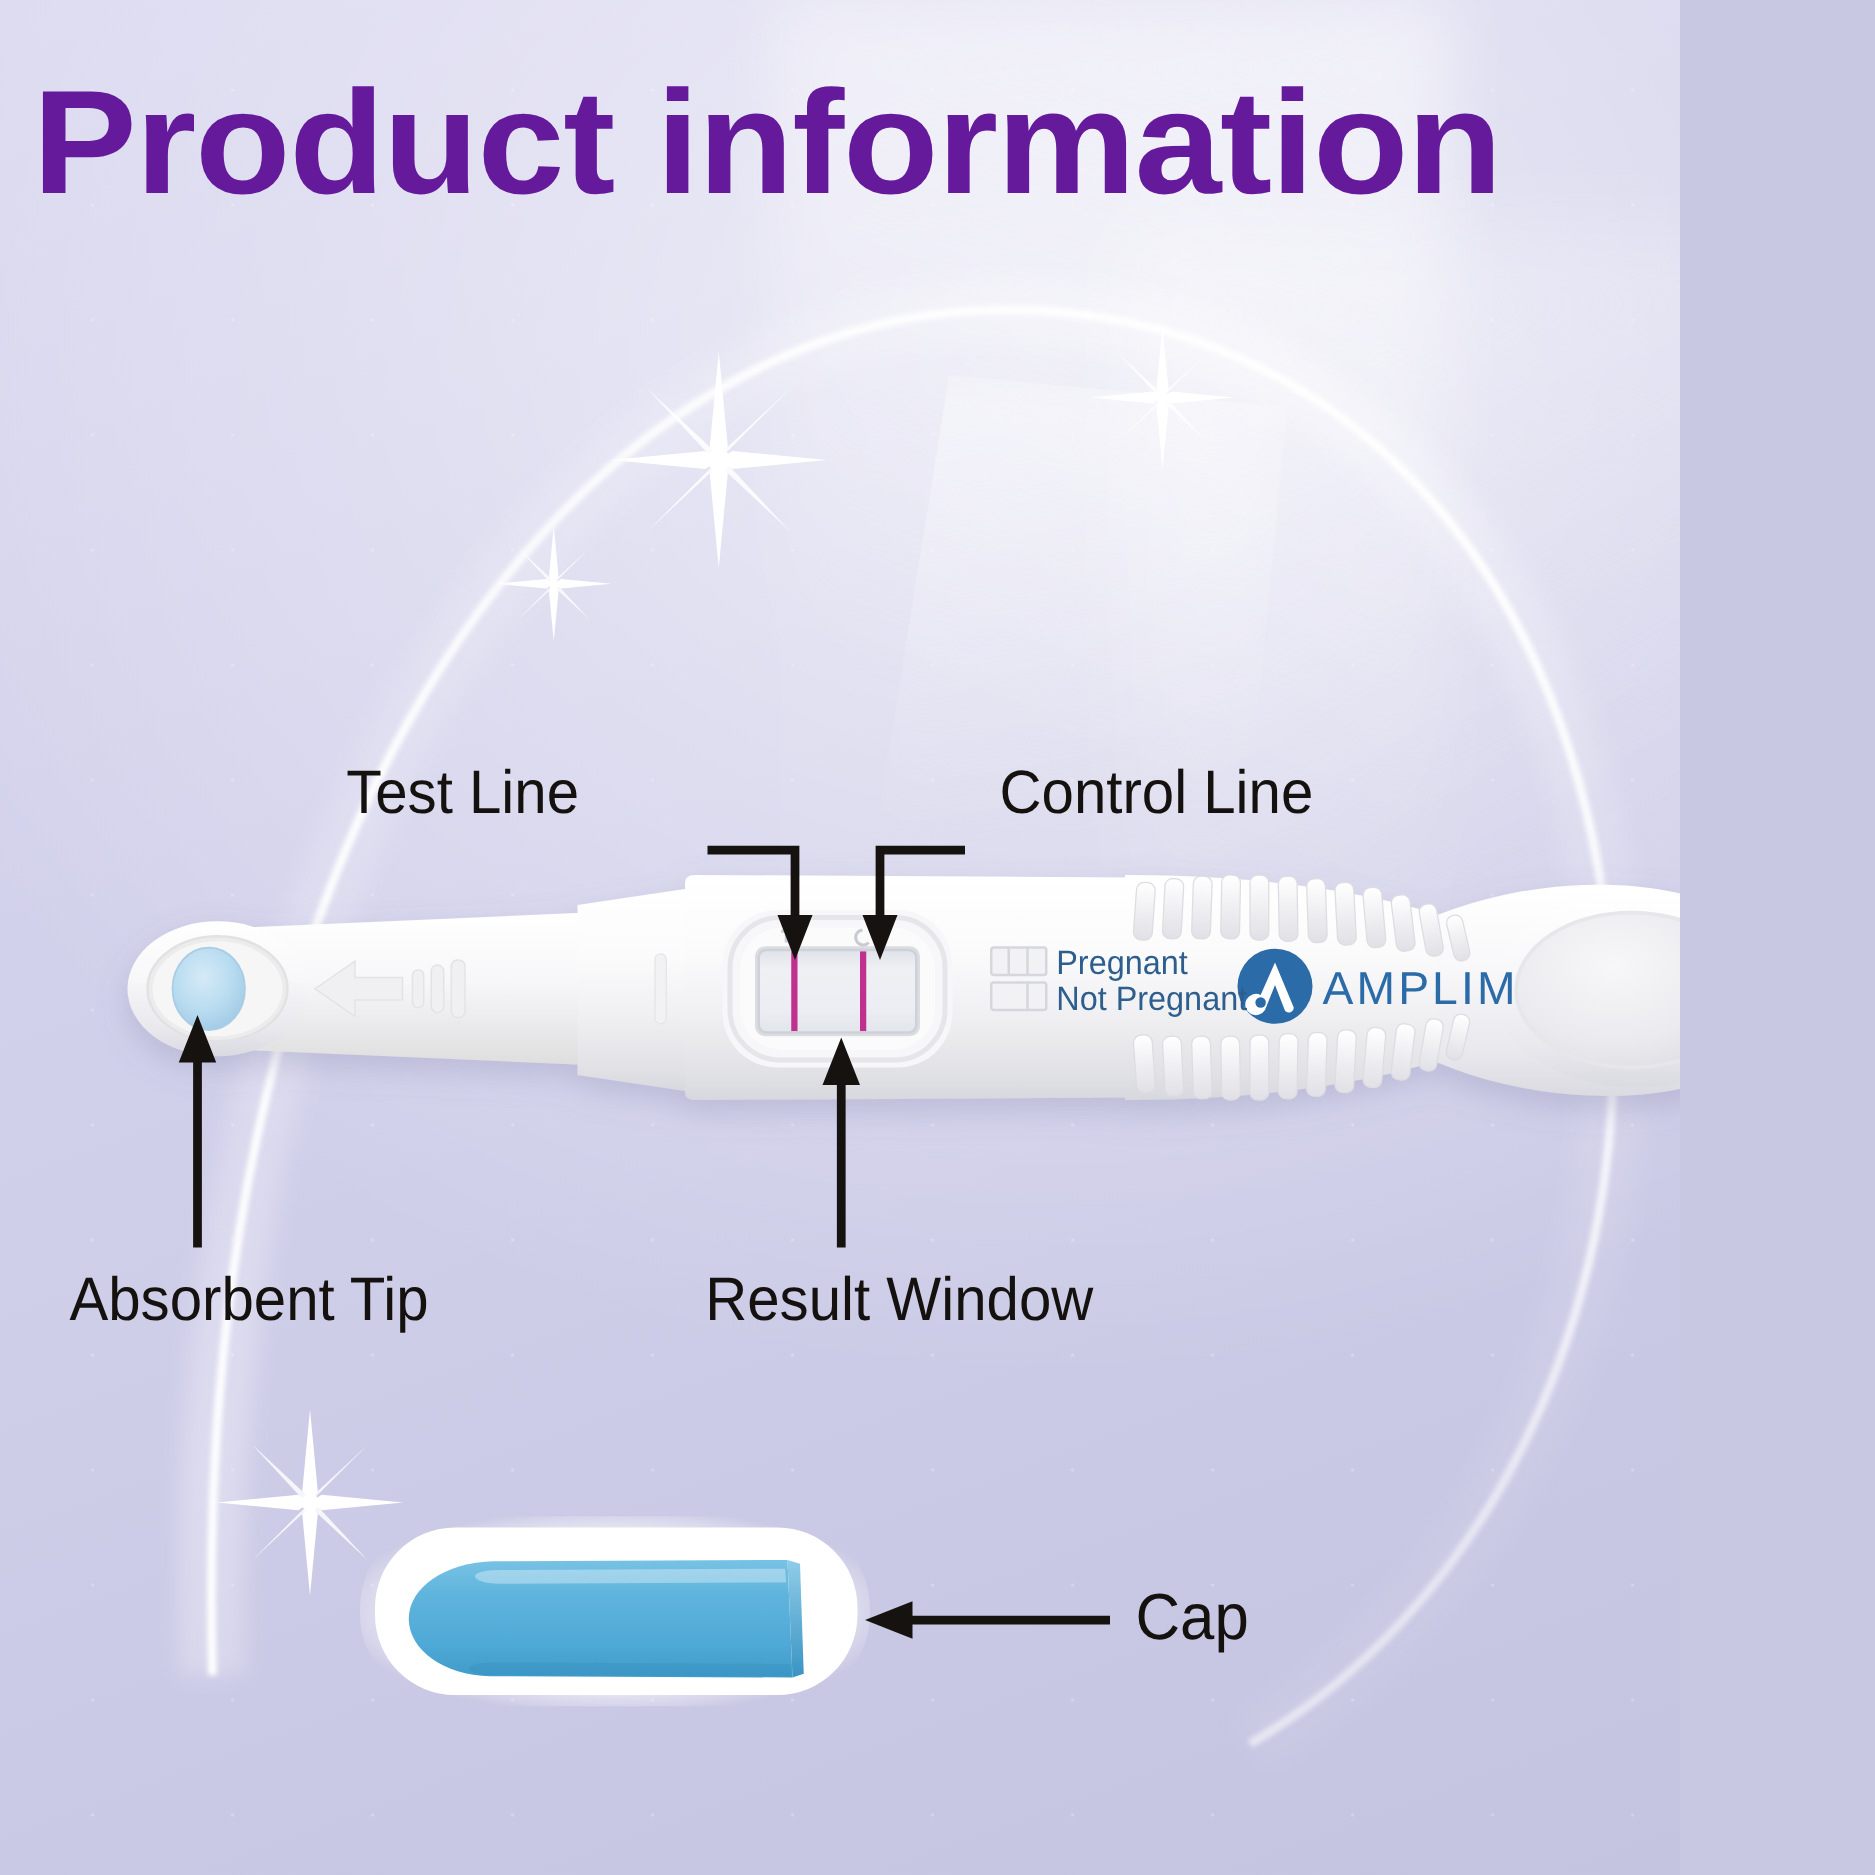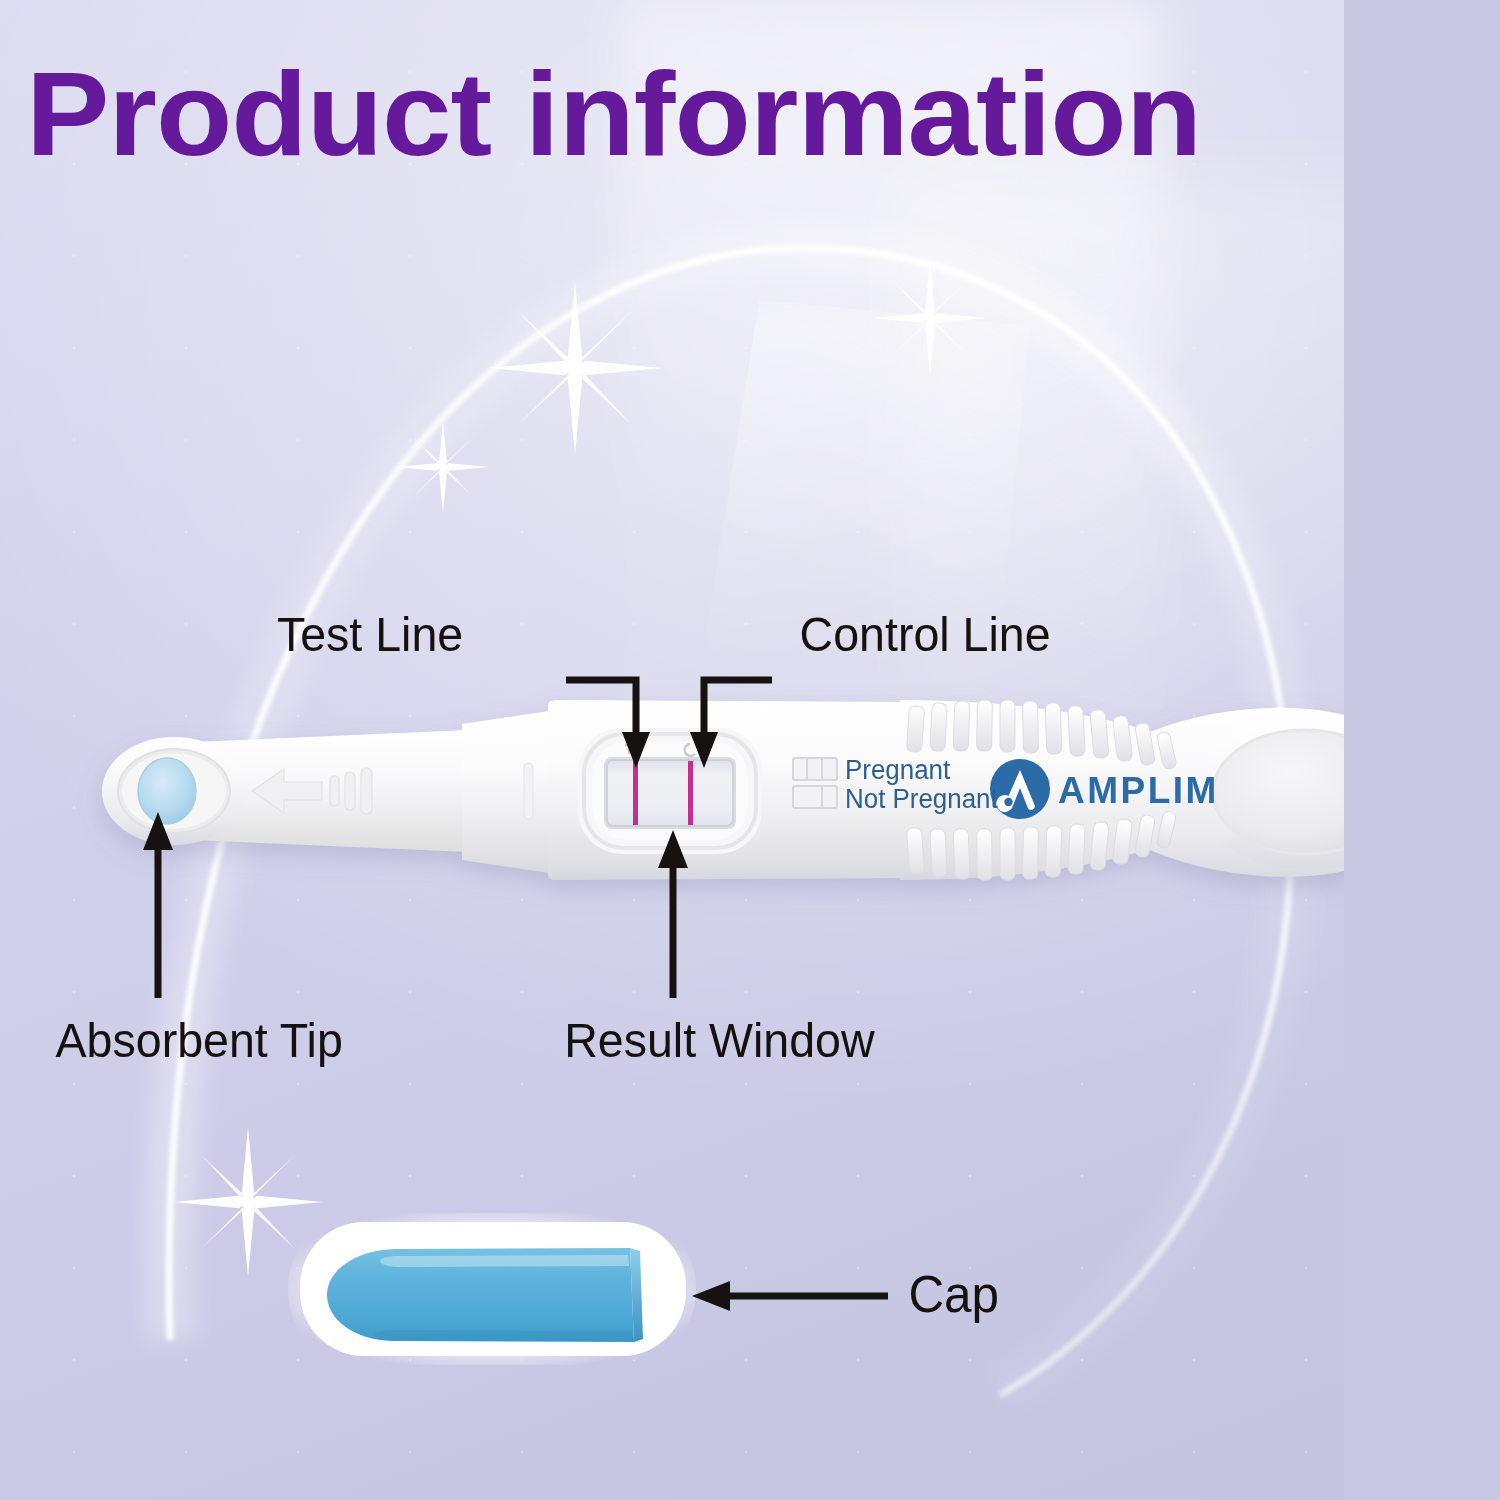--- a/index.html
+++ b/index.html
@@ -82,21 +82,21 @@
     line-height:31px;
     white-space:nowrap;
     transform:scaleX(.96);
     transform-origin:left center;
   }
   .brandtext{
     position:absolute;
     color:#2a6ba8;
     font-size:37px;
     letter-spacing:2.5px;
-    font-weight:700;
+    font-weight:400;
     white-space:nowrap;
     transform:scaleX(1.0);
   }
 </style>
 </head>
 <body>
 
 <div id="stage">
 
   <div class="bg-base"></div>

